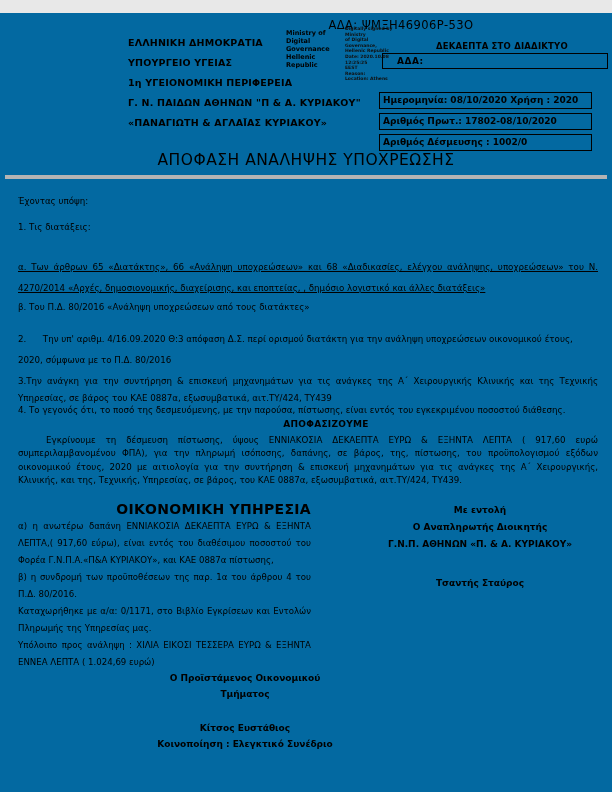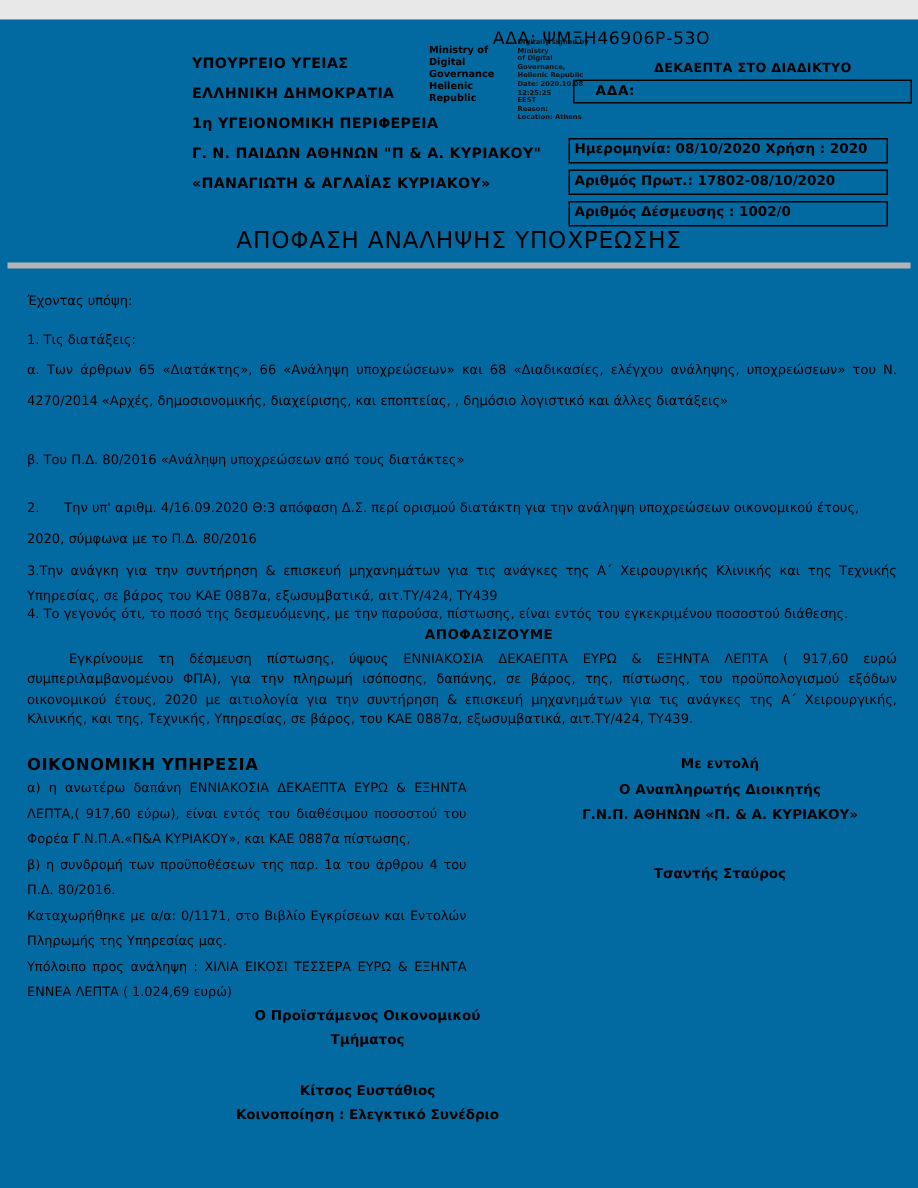--- a/index.html
+++ b/index.html
@@ -23,47 +23,47 @@
   .info-box { border:1.5px solid #000; font-weight:bold; font-size:9px; line-height:13px; padding:1px 3px; margin-bottom:4px; white-space:nowrap; }
 
   
   .doc-title { left:0; top:138px; width:612px; text-align:center; font-size:15.5px; letter-spacing:0.5px; }
   .title-rule { left:5px; top:162px; width:602px; height:4px; background:#b4b4b4; }
 
   
   .body-text { font-size:8.7px; }
   .p-having { left:18px; top:183px; }
   .p-item1 { left:18px; top:209px; }
-  .p-item1a { left:18px; top:224px; width:580px; text-align:justify; line-height:21px; }
+  .p-item1a { left:18px; top:244px; width:580px; text-align:justify; line-height:21px;text-decoration:underline; }
   .p-item1b { left:18px; top:289px; width:580px; }
   .p-item2 { left:18px; top:316px; width:580px; line-height:21px; }
   .p-item3 { left:18px; top:360px; width:580px; text-align:justify; line-height:17px; }
   .p-item4 { left:18px; top:392px; width:590px; }
   .p-decide { left:0; top:406px; width:612px; text-align:center; font-weight:bold; font-size:9px; letter-spacing:0.3px;padding-left:20px; }
   .p-approve { left:18px; top:421px; width:580px; text-align:justify; text-indent:28px; line-height:13.4px; }
 
   
   .finance-col { left:18px; top:488px; width:293px; font-size:8.6px; line-height:17px; }
-  .finance-col .heading { font-weight:bold; font-size:11px; letter-spacing:0.3px; }
+  .finance-col .heading { font-weight:bold; font-size:14px; letter-spacing:0.3px;text-align:right; }
   .finance-col p { margin:0; text-align:justify; }
   .sig-right { left:352px; top:489px; width:256px; text-align:center; font-weight:bold; font-size:9px; line-height:17px; }
   .sig-right .name { margin-top:22px; }
   .sig-bottom { left:105px; top:657px; width:280px; text-align:center; font-weight:bold; font-size:9px; line-height:16px; }
   .sig-bottom .name { margin-top:18px; }
 </style>
 </head>
 <body>
 
 <div class="page">
 
   <div class="abs ada-top">ΑΔΑ: ΨΜΞΗ46906Ρ-53Ο</div>
 
   <div class="abs org-block">
+    <div>ΕΛΛΗΝΙΚΗ ΔΗΜΟΚΡΑΤΙΑ</div>
     <div>ΥΠΟΥΡΓΕΙΟ ΥΓΕΙΑΣ</div>
-    <div>ΕΛΛΗΝΙΚΗ ΔΗΜΟΚΡΑΤΙΑ</div>
     <div>1η ΥΓΕΙΟΝΟΜΙΚΗ ΠΕΡΙΦΕΡΕΙΑ</div>
     <div>Γ. Ν. ΠΑΙΔΩΝ ΑΘΗΝΩΝ "Π &amp; Α. ΚΥΡΙΑΚΟΥ"</div>
     <div>«ΠΑΝΑΓΙΩΤΗ &amp; ΑΓΛΑΪΑΣ ΚΥΡΙΑΚΟΥ»</div>
   </div>
 
   <div class="abs stamp-block">
     <div>Ministry of Digital</div>
     <div>Governance</div>
     <div>Hellenic Republic</div>
   </div>

